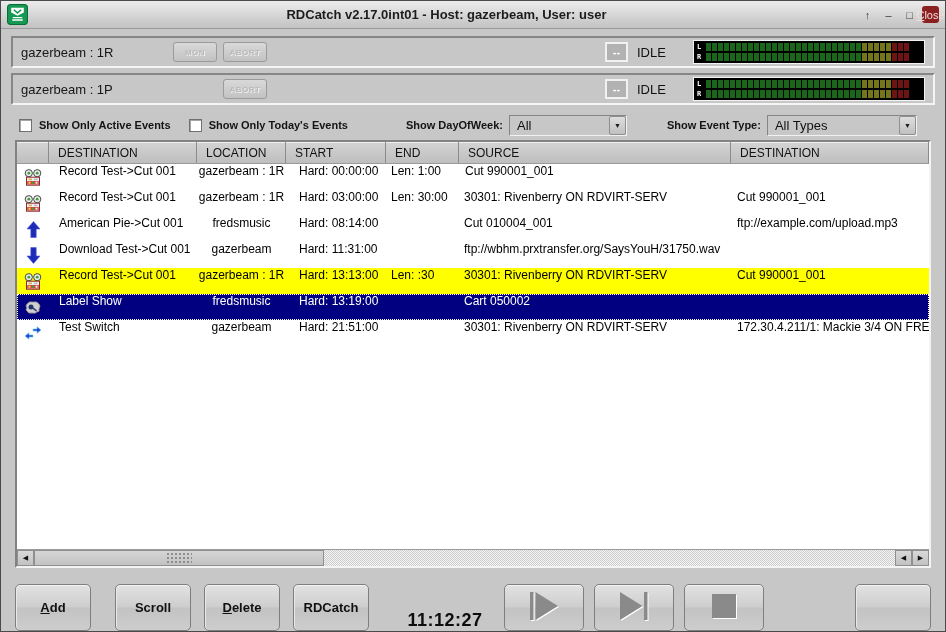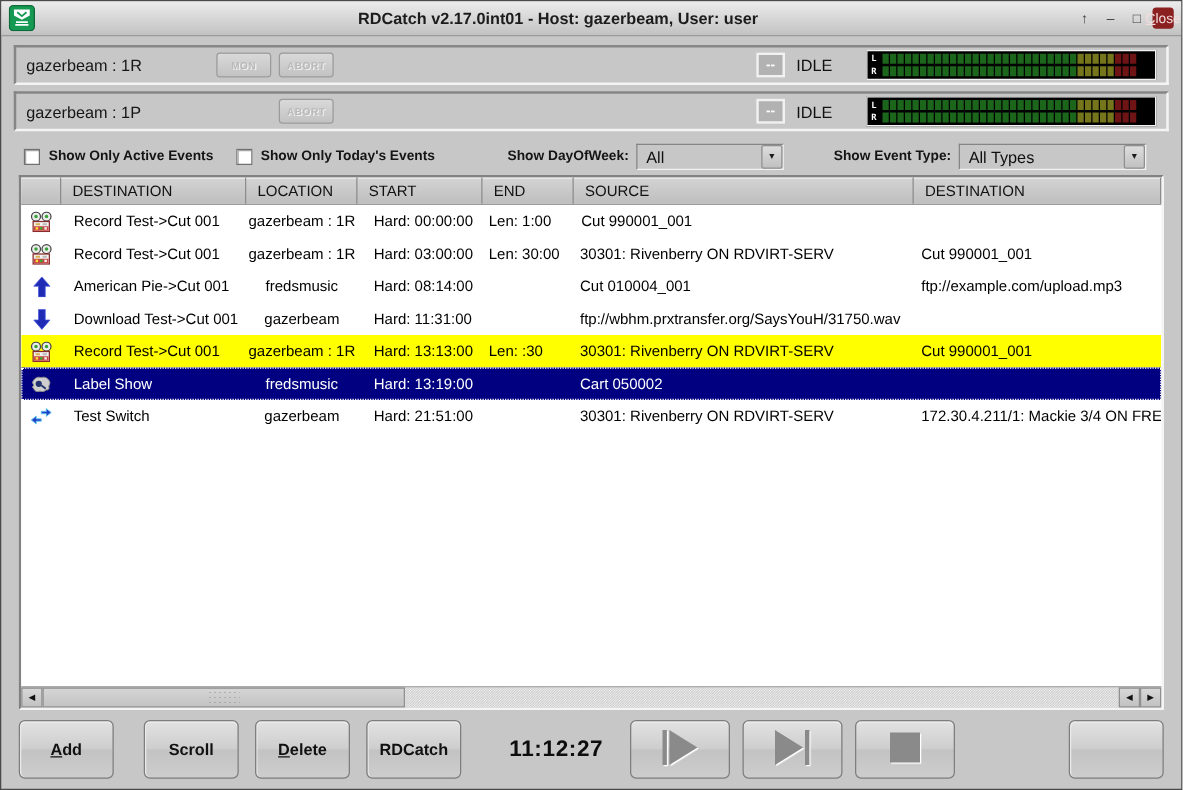--- a/index.html
+++ b/index.html
@@ -51,41 +51,41 @@
   .hcell { display:flex; align-items:center; padding-left:9px; font-size:12px; color:#121212; border-right:1px solid #8c8c8c;
            box-shadow:inset 0 1px 0 #efefef; white-space:nowrap; overflow:hidden; }
   .c0 { width:32px; flex:0 0 32px; padding-left:0; }
   .c1 { width:148px; flex:0 0 148px; }
   .c2 { width:89px; flex:0 0 89px; }
   .c3 { width:100px; flex:0 0 100px; }
   .c4 { width:73px; flex:0 0 73px; }
   .c5 { width:272px; flex:0 0 272px; }
   .c6 { flex:1 1 auto; min-width:0; }
   .rows { flex:1 1 auto; overflow:hidden; background:#fff; }
-  .row { display:flex; height:26px; align-items:center; font-size:12px; color:#000; background:#fff; }
+  .row { display:flex; height:26px; font-size:12px; color:#000; background:#fff; }
   .row.active { background:#ffff00; }
   .row.selected { background:#000080; color:#ffffff; outline:1px dotted #ffffff; outline-offset:-1px; }
   .cell { white-space:nowrap; overflow:hidden; }
   .cell.icon { display:flex; align-items:center; justify-content:center; }
   .cell.desc { padding-left:10px; }
   .cell.loc  { text-align:center; padding-left:0; }
   .cell.start{ padding-left:13px; }
   .cell.end  { padding-left:5px; }
   .cell.src  { padding-left:5px; }
   .cell.dest { padding-left:6px; }
 
   
   .hscroll { height:17px; flex:0 0 17px; display:flex; border-top:1px solid #9a9a9a; background:#d6d6d6; }
   .sb-btn { width:17px; flex:0 0 17px; background:linear-gradient(#d8d8d8,#c2c2c2); border:1px solid #8f8f8f; display:flex; align-items:center; justify-content:center; font-size:7px; color:#111; }
   .sb-thumb { width:290px; flex:0 0 290px; background:linear-gradient(#d5d5d5,#c3c3c3); border:1px solid #8f8f8f; display:flex; }
   .sb-grip { width:26px; height:12px; margin:auto; background-image:radial-gradient(#8d8d8d 26%, rgba(0,0,0,0) 27%); background-size:4px 4px; }
   .sb-track { flex:1 1 auto; background-color:#cdcdcd; background-image:linear-gradient(45deg,#f4f4f4 25%,rgba(0,0,0,0) 25%,rgba(0,0,0,0) 75%,#f4f4f4 75%),linear-gradient(45deg,#f4f4f4 25%,rgba(0,0,0,0) 25%,rgba(0,0,0,0) 75%,#f4f4f4 75%); background-size:2px 2px; background-position:0 0,1px 1px; }
 
   
-  .toolbar { flex:1 1 auto; display:flex; align-items:center; padding:0 14px; }
+  .toolbar { flex:1 1 auto; display:flex; align-items:flex-end; padding:0 14px; }
   .tool-btn { width:76px; height:47px; margin-right:13px; font-family:"Liberation Sans",sans-serif; font-size:13px; font-weight:bold; color:#111;
               background:linear-gradient(#e2e2e2 0%, #cecece 48%, #c3c3c3 52%, #cdcdcd 100%);
               border:1px solid #7e7e7e; border-radius:5px; box-shadow:inset 0 1px 0 #f4f4f4, inset 1px 0 0 #e9e9e9; }
   .tool-btn.gap { margin-left:11px; }
   .clock { width:98px; margin-left:14px; text-align:center; font-size:18px; font-weight:bold; color:#0d0d0d; letter-spacing:.5px; }
   .transport { display:flex; margin-left:10px; }
   .trans-btn { width:80px; height:47px; margin-right:10px; display:flex; align-items:center; justify-content:center;
                background:linear-gradient(#e2e2e2 0%, #cecece 48%, #c3c3c3 52%, #cdcdcd 100%);
                border:1px solid #7e7e7e; border-radius:5px; box-shadow:inset 0 1px 0 #f4f4f4; }
   .tool-btn.close-btn { margin-left:auto; margin-right:0; }

